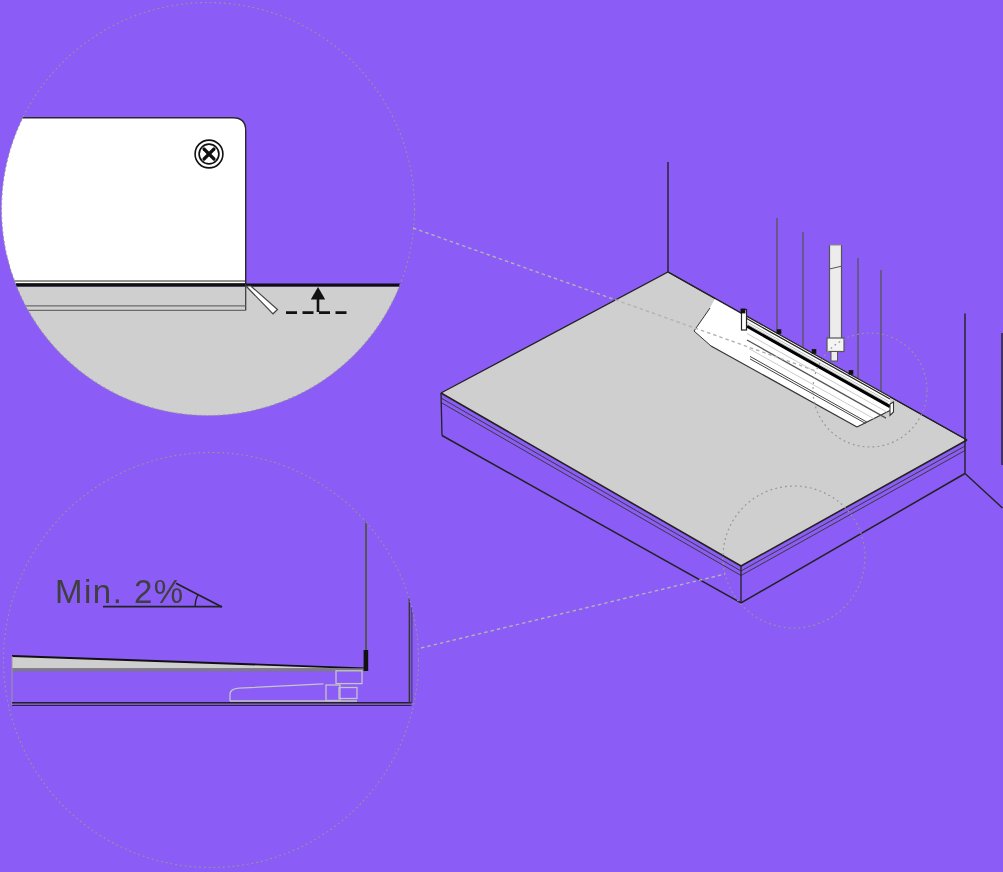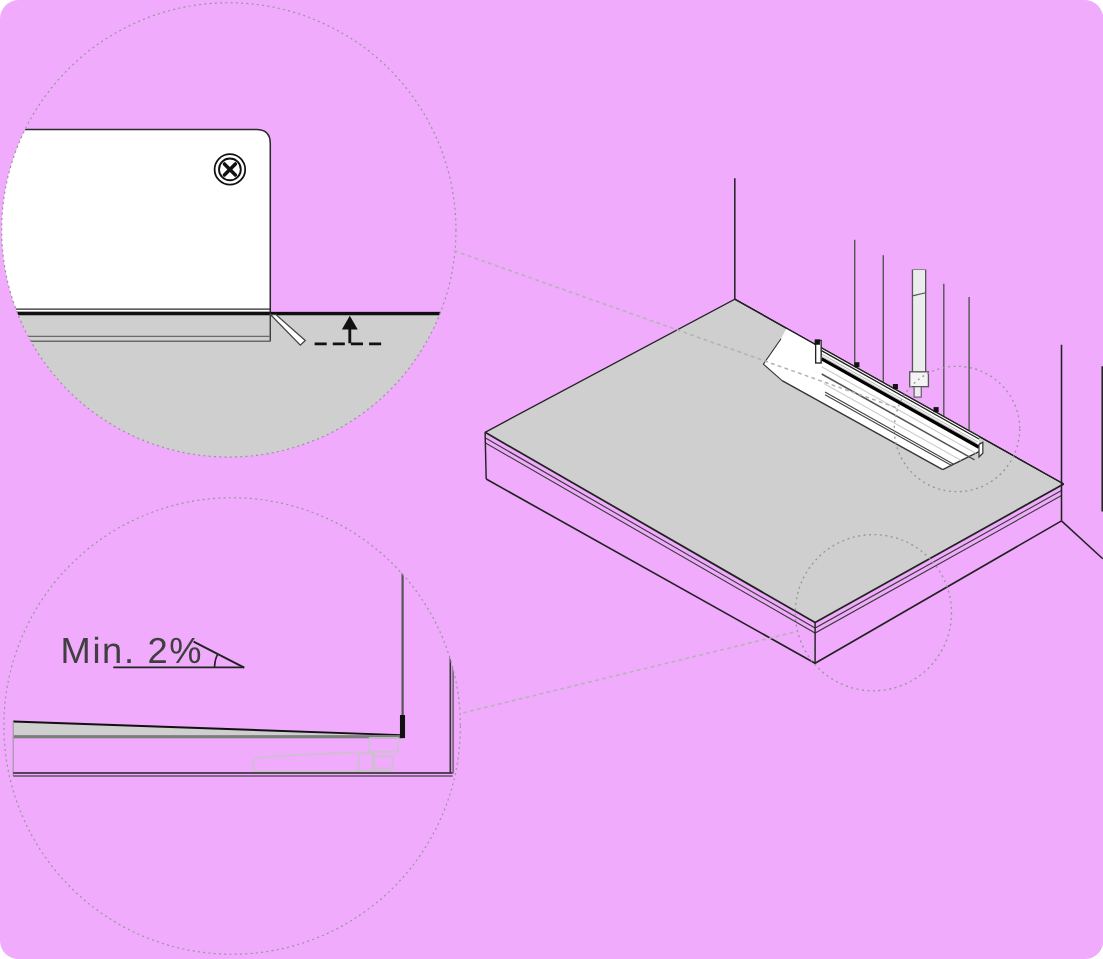--- a/index.html
+++ b/index.html
@@ -1,17 +1,17 @@
 <!DOCTYPE html>
 <html><head>
 <meta charset="utf-8">
 <style>
   html,body{margin:0;padding:0;background:#fff;}
-  .stage{position:relative;width:1003px;height:872px;background:#f0abfc;overflow:hidden;
-         font-family:"Liberation Sans", sans-serif;border-radius:17px;}
+  .stage{position:relative;width:1003px;height:872px;background:#8b5cf6;overflow:hidden;
+         font-family:"Liberation Sans", sans-serif;}
   svg{display:block;}
   .slope-text{font-family:"Liberation Sans", sans-serif;font-size:33px;font-weight:300;
               letter-spacing:1.5px;}
   .edge{stroke:#222;fill:none;}
 </style>
 </head>
 <body>
 
 <div class="stage">
 <svg width="1003" height="872" viewBox="0 0 1003 872" xmlns="http://www.w3.org/2000/svg">

